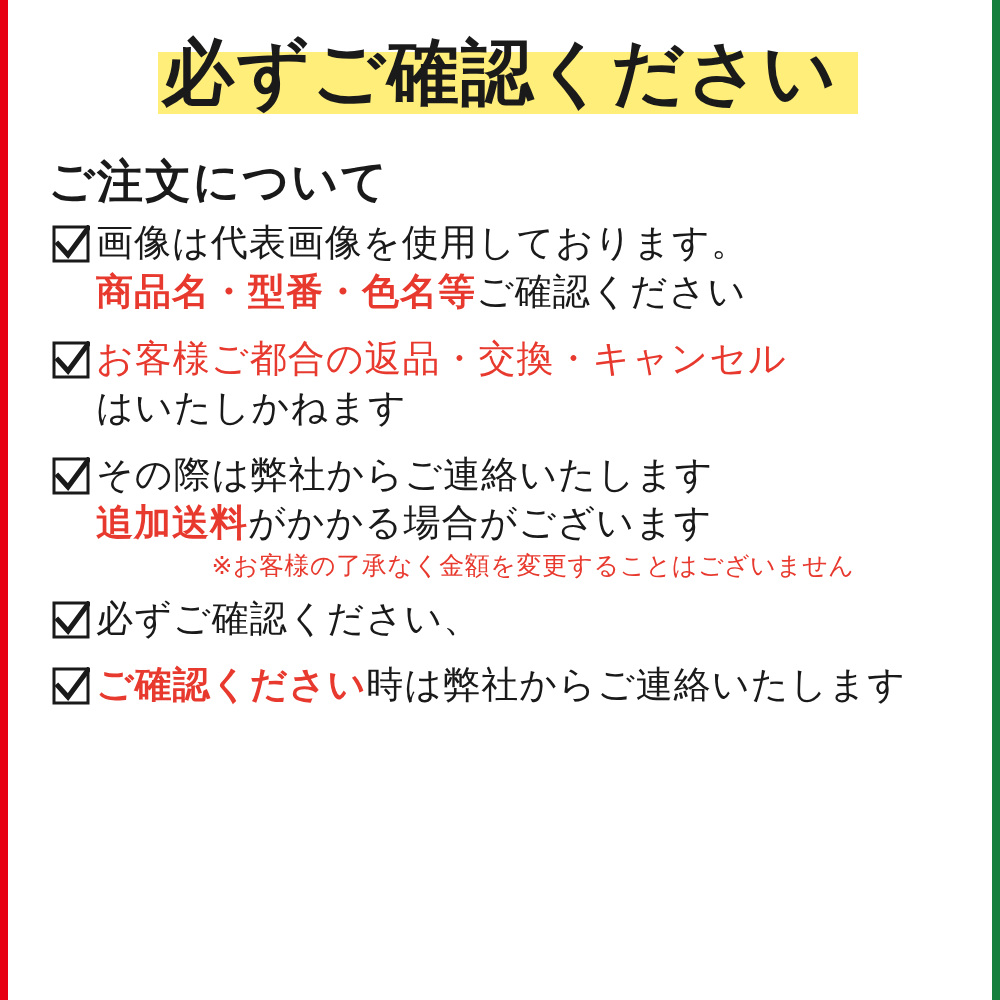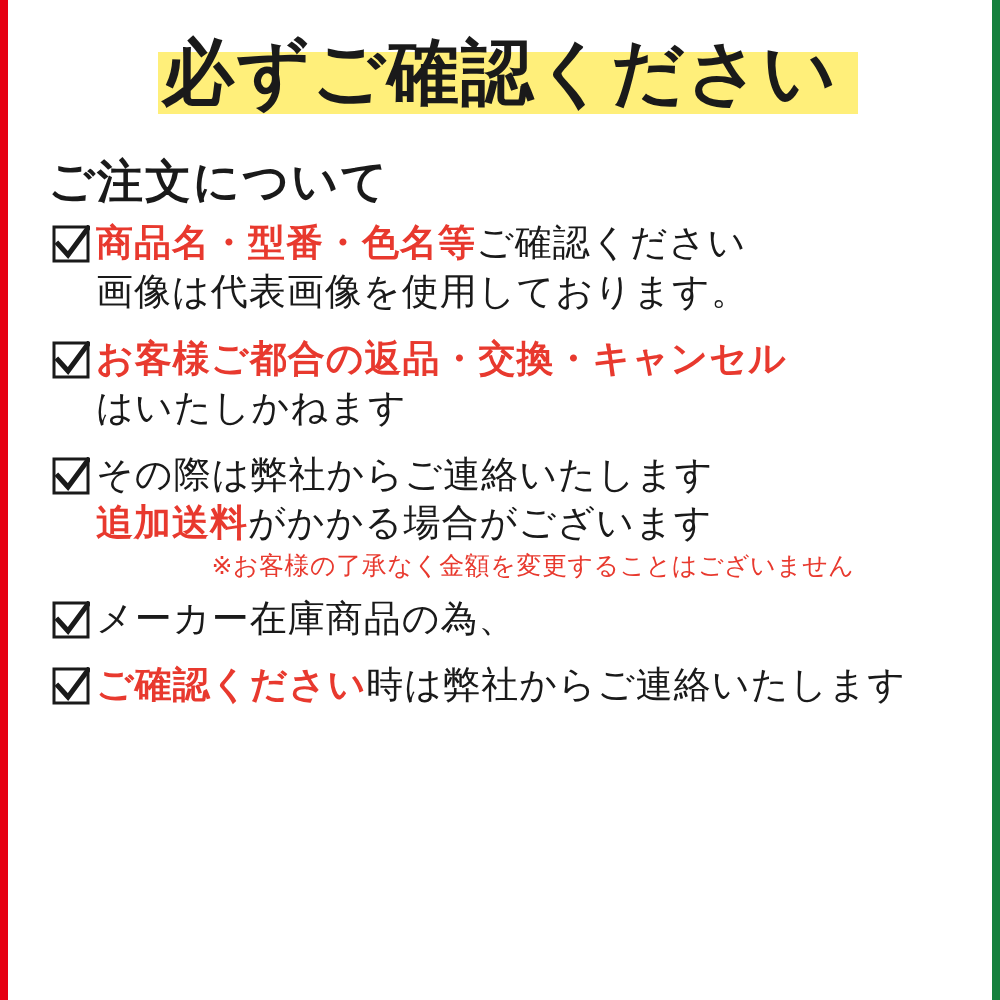--- a/index.html
+++ b/index.html
@@ -95,21 +95,21 @@
   }
   .line {
     font-size: 37px;
     line-height: 1.32;
     color: #1a1a1a;
     letter-spacing: 1px;
     white-space: nowrap;
   }
   .line.red {
     color: #e8392e;
-    font-weight: bold;
+    font-weight: normal;
   }
   .line .red {
     color: #e8392e;
     font-weight: bold;
   }
   .line .blk {
     color: #1a1a1a;
     font-weight: normal;
   }
   .note {
@@ -140,22 +140,22 @@
       <div class="section-heading">ご注文について</div>
 
       <div class="item">
         <span class="check">
           <svg width="38" height="38" viewBox="0 0 38 38">
             <rect x="2" y="2" width="34" height="34" fill="none" stroke="#1a1a1a" stroke-width="3"></rect>
             <path d="M6 19 L16 30 L36 3" fill="none" stroke="#1a1a1a" stroke-width="5" stroke-linecap="square"></path>
           </svg>
         </span>
         <span class="lines">
+          <div class="line">画像は代表画像を使用しております。</div>
           <div class="line"><span class="red">商品名・型番・色名等</span><span class="blk">ご確認ください</span></div>
-          <div class="line">画像は代表画像を使用しております。</div>
         </span>
       </div>
 
       <div class="item">
         <span class="check">
           <svg width="38" height="38" viewBox="0 0 38 38">
             <rect x="2" y="2" width="34" height="34" fill="none" stroke="#1a1a1a" stroke-width="3"></rect>
             <path d="M6 19 L16 30 L36 3" fill="none" stroke="#1a1a1a" stroke-width="5" stroke-linecap="square"></path>
           </svg>
         </span>
@@ -183,21 +183,21 @@
     <div class="section">
 
       <div class="item">
         <span class="check">
           <svg width="38" height="38" viewBox="0 0 38 38">
             <rect x="2" y="2" width="34" height="34" fill="none" stroke="#1a1a1a" stroke-width="3"></rect>
             <path d="M6 19 L16 30 L36 3" fill="none" stroke="#1a1a1a" stroke-width="5" stroke-linecap="square"></path>
           </svg>
         </span>
         <span class="lines">
-          <div class="line">メーカー在庫商品の為、</div>
+          <div class="line">必ずご確認ください、</div>
         </span>
       </div>
 
       <div class="item">
         <span class="check">
           <svg width="38" height="38" viewBox="0 0 38 38">
             <rect x="2" y="2" width="34" height="34" fill="none" stroke="#1a1a1a" stroke-width="3"></rect>
             <path d="M6 19 L16 30 L36 3" fill="none" stroke="#1a1a1a" stroke-width="5" stroke-linecap="square"></path>
           </svg>
         </span>

